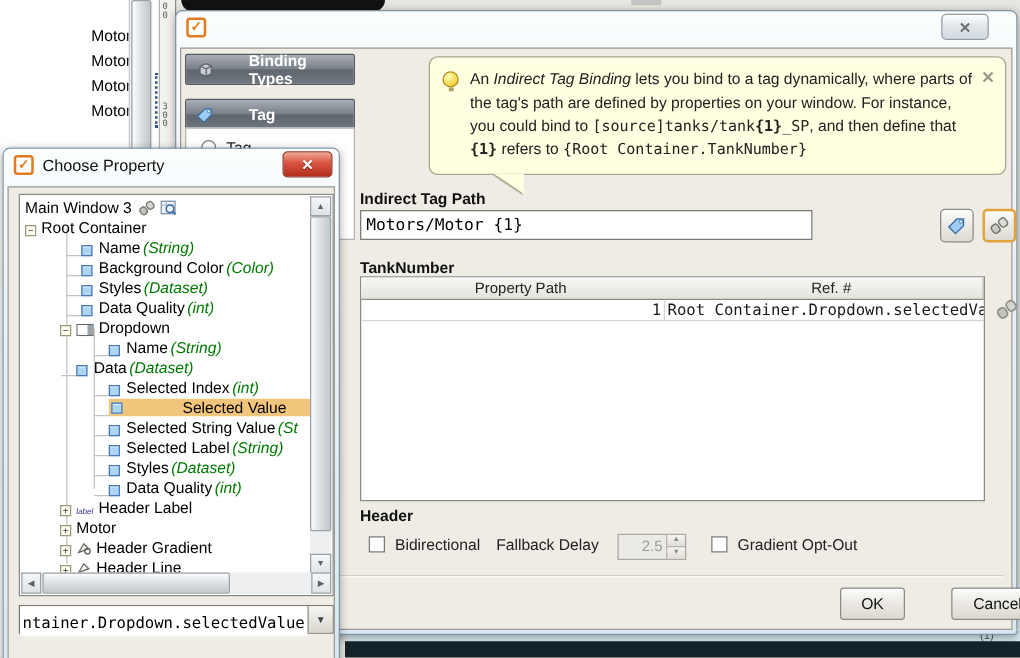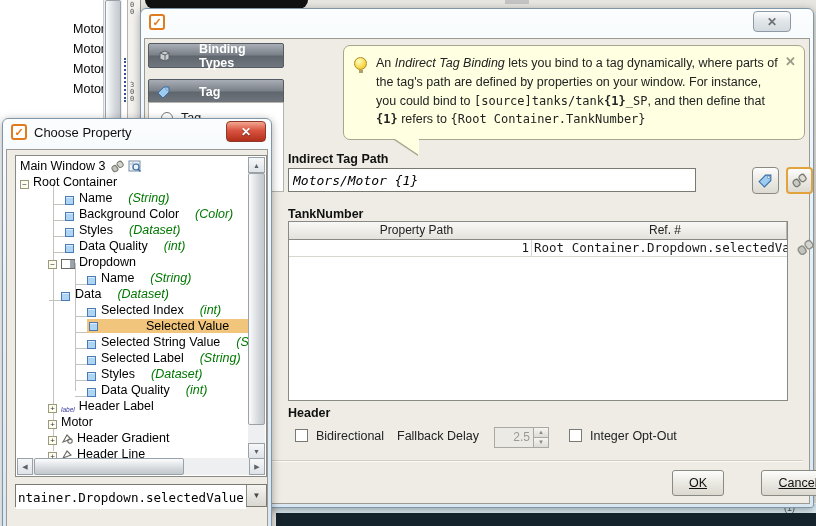--- a/index.html
+++ b/index.html
@@ -88,37 +88,37 @@
   #spin-btns { width:15px; display:flex; flex-direction:column; border-left:1px solid #aaa8a2; }
   #spin-btns div { flex:1; font-size:6px; color:#8a8a84; text-align:center; line-height:9px;
     background:linear-gradient(#f6f5f2,#dedcd5); }
   #spin-up { border-bottom:1px solid #aaa8a2; }
 
   #bind-sep { position:absolute; left:6px; top:421px; right:6px; height:2px;
     border-top:1px solid #cfcdc6; border-bottom:1px solid #fbfaf7; }
 
   .btn { position:absolute; height:26px; border:1px solid #8a8a84; border-radius:3px;
     background:linear-gradient(#fdfdfc,#eceae4 45%,#dbd8d0); font-size:12.5px; color:#111;
-    display:flex; align-items:center; justify-content:center; font-family:"Liberation Sans",sans-serif;text-decoration:underline; }
+    display:flex; align-items:center; justify-content:center; font-family:"Liberation Sans",sans-serif; }
   .btn.mnemonic::first-letter { text-decoration:underline; }
 
   
   #choose-dialog { left:2px; top:118px; width:270px; height:416px; border-radius:6px 6px 0 0; }
   #choose-body { top:30px; bottom:-6px; }
   #choose-close { position:absolute; top:2px; right:5px; width:40px; height:21px; border-radius:4px;
     background:linear-gradient(#f2a791,#da5razor 0); background:linear-gradient(#f2a791,#d85340 45%,#b42e1c);
     border:1px solid #8e3a2a; color:#fff; font-weight:bold; font-size:12px;
     display:flex; align-items:center; justify-content:center; text-shadow:0 1px 1px rgba(0,0,0,.5); }
 
   #tree-panel { position:absolute; left:8px; top:5px; width:252px; height:322px; background:#fff;
     border:1px solid #8a8a84; }
   #tree-view { position:absolute; left:1px; top:1px; width:232px; height:302px; overflow:hidden; font-size:12.5px; }
   .trow { position:relative; height:16px; display:flex; align-items:flex-end; white-space:nowrap; }
   .trow .lbl { color:#000; }
-  .type { color:#007800; font-style:italic; margin-left:16px; }
+  .type { color:#007800; font-style:italic; margin-left:2px; }
   .expander { width:9px; height:9px; border:1px solid #9a9a7a; background:#fdfdf2; flex:0 0 auto;
     font-size:8px; line-height:7px; text-align:center; color:#333; margin-right:4px; }
   .pico { width:9px; height:9px; background:#aed5f3; border:1px solid #4a7ab5; flex:0 0 auto; margin-right:5px;
     box-shadow:inset 0 1px 0 #dceefb; }
   .tick { width:12px; height:1px; background:#c3c3bd; flex:0 0 auto; }
   .vline { position:absolute; width:0; border-left:1px solid #c3c3bd; }
   .hl { background:#f2c57c; display:flex; align-items:center; padding:0 2px;gap:43px; }
   .tiny-ico { flex:0 0 auto; margin-right:4px; }
   #lbl-ico { font-size:6.5px; color:#3a3a9a; font-style:italic; letter-spacing:0; margin-right:4px; }
 
@@ -198,21 +198,21 @@
     </div>
 
     <div id="info-box">
       <span id="bulb"></span>
       <span id="info-close">✕</span>
       <span>An </span><span class="it">Indirect Tag Binding</span><span> lets you bind to a tag dynamically, where parts of the tag's path are defined by properties on your window. For instance, you could bind to </span><span class="mo">[source]tanks/tank</span><span class="mo bo">{1}</span><span class="mo">_SP</span><span>, and then define that </span><span class="mo bo">{1}</span><span> refers to </span><span class="mo">{Root Container.TankNumber}</span>
     </div>
     <div id="info-tail"></div>
 
     <div class="sec-label" style="left:143px; top:113px">Indirect Tag Path</div>
-    <input class="txtfield" style="left: 143px; top: 129px; width: 408px; height: 24px; font-style: italic;" value="Motors/Motor {1}">
+    <input class="txtfield" style="left: 143px; top: 129px; width: 362px; height: 24px;" value="Motors/Motor {1}">
 
     <div class="icon-btn" style="left:607px; top:128px">
       <svg width="15" height="15" viewBox="0 0 14 14">
           <path d="M1 8 L7 2 L12 2 L12 7 L6 13 Z" fill="#9ecbf0" stroke="#3a6ea5"></path>
           <circle cx="10" cy="4" r="1.2" fill="#fff" stroke="#3a6ea5" stroke-width=".6"></circle>
         </svg>
     </div>
     <div class="icon-btn focused" style="left:641px; top:128px">
       <svg width="15" height="15" viewBox="0 0 15 15">
           <rect x="1.5" y="6.5" width="6" height="7" rx="2.5" transform="rotate(-35 4.5 10)" fill="#c9c9c4" stroke="#77776f" stroke-width="1.2"></rect>
@@ -241,21 +241,21 @@
     <span class="opt-label" style="left:171px; top:390px">Bidirectional</span>
     <span class="opt-label" style="left:252px; top:390px">Fallback Delay</span>
     <div id="spinner">
       <div id="spin-val">2.5</div>
       <div id="spin-btns">
         <div id="spin-up">▲</div>
         <div id="spin-dn">▼</div>
       </div>
     </div>
     <span class="chkbox" style="left:424px; top:390px"></span>
-    <span class="opt-label" style="left:445px; top:390px">Integer Opt-Out</span>
+    <span class="opt-label" style="left:445px; top:390px">Gradient Opt-Out</span>
 
     <div id="bind-sep"></div>
     <button class="btn mnemonic" style="left:527px; top:431px; width:52px">OK</button>
     <button class="btn mnemonic" style="left:616px; top:431px; width:74px">Cancel</button>
   </div>
 </div>
 
 <div id="choose-dialog" class="abs win">
   <div class="win-title">
     <span class="app-ico">✓</span>

